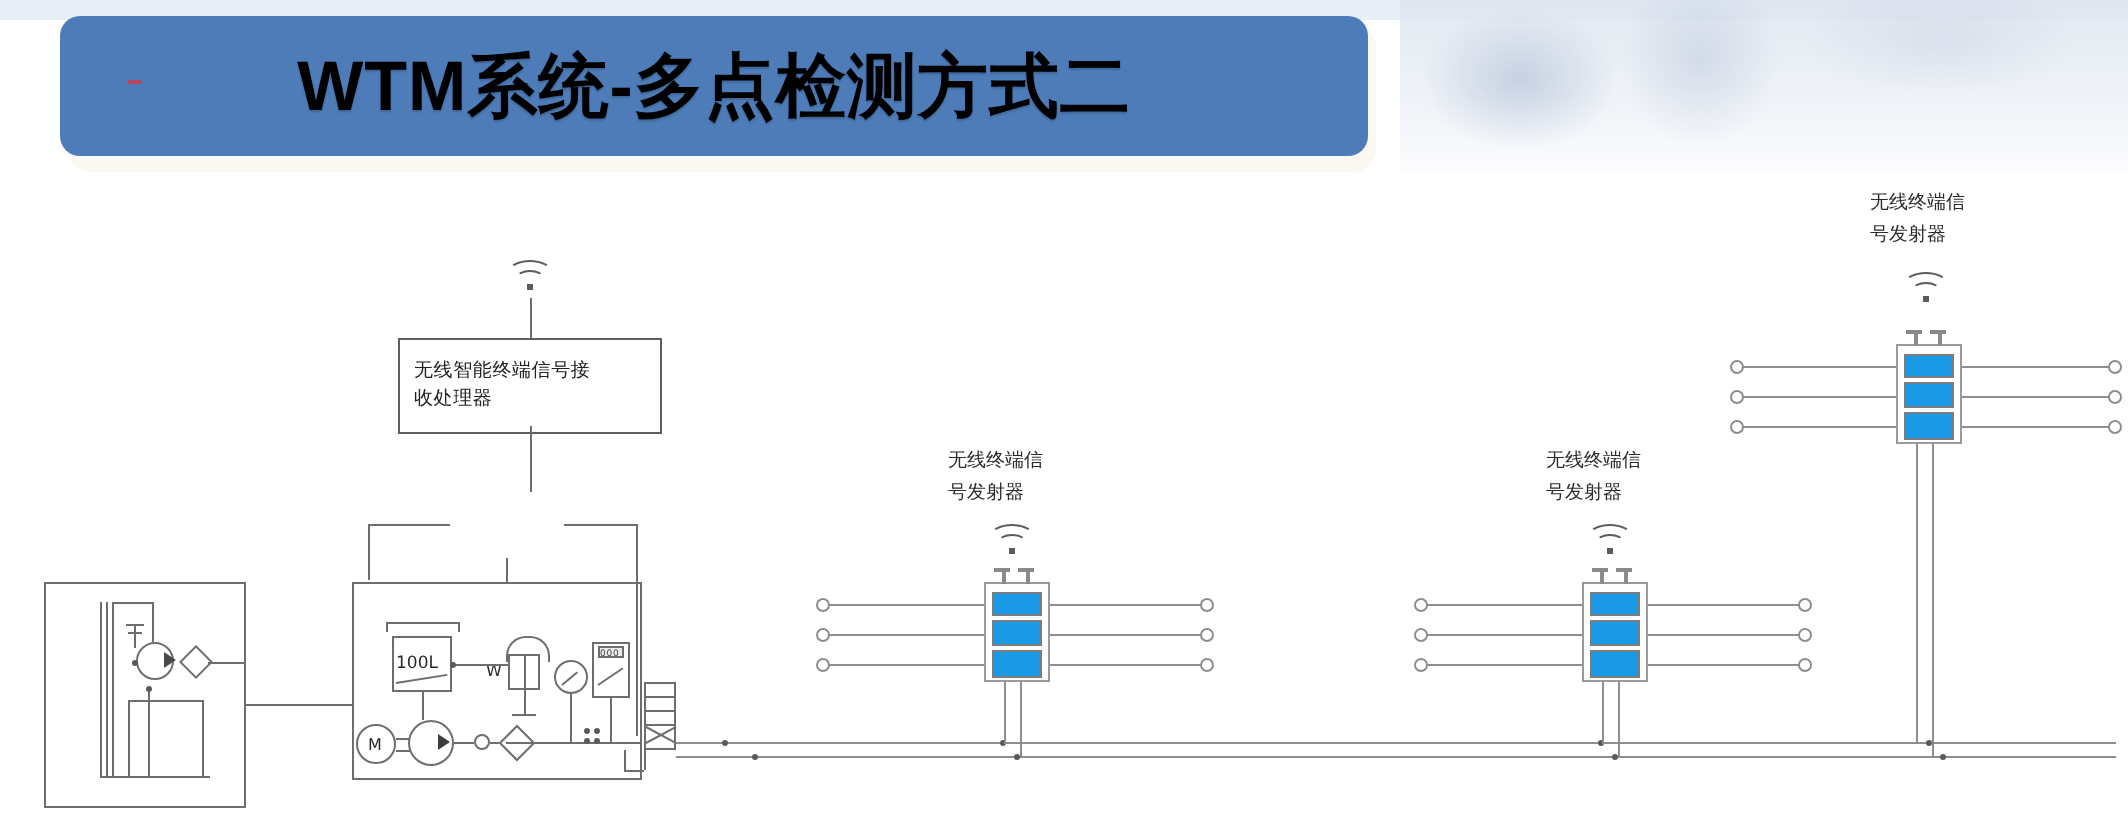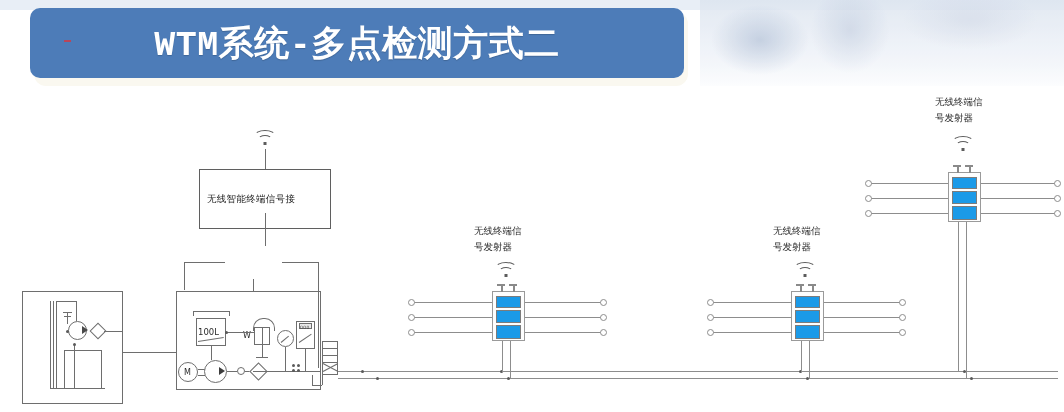--- a/index.html
+++ b/index.html
@@ -28,23 +28,23 @@
   .banner-shadow{
     position:absolute;left:34px;top:12px;width:654px;height:74px;
     background:#faf8f0;border-radius:12px;
   }
   .banner{
     position:absolute;left:30px;top:8px;width:654px;height:70px;
     background:#4d7cb8;border-radius:10px;
     display:flex;align-items:center;justify-content:center;
   }
   .banner-title{
-    color:#ffffff;font-weight:bold;font-size:35px;letter-spacing:.5px;
+    color:#000000;font-weight:bold;font-size:35px;letter-spacing:.5px;
     white-space:nowrap;text-shadow:0 1px 1px rgba(0,0,0,.18);
-    font-family:Liberation Mono, monospace;
+    font-family:Liberation Sans, sans-serif;
     text-align:center;
   }
   .banner-dot{position:absolute;left:64px;top:40px;width:7px;height:2px;background:#b8465a;}
 
   
   .ln{position:absolute;background:#6e6e6e;}
   .ln-h{height:1px;}
   .ln-v{width:1px;}
   .box{position:absolute;border:1px solid #6e6e6e;background:transparent;box-sizing:border-box;}
   .cn{position:absolute;color:#2b2b2b;font-size:9.5px;line-height:12px;white-space:nowrap;
@@ -100,22 +100,23 @@
   </div>
   <div class="banner-dot"></div>
 
   <div class="wifi" style="left:254px;top:130px;">
     <div class="a a1"></div>
       <div class="a a2"></div>
       <div class="d"></div>
   </div>
   <div class="ln ln-v" style="left:265px;top:149px;height:20px;"></div>
 
-  <div class="lbl-box" style="left:199px;top:169px;width:132px;height:60px;">
+  <div class="lbl-box" style="left:199px;top:169px;width:132px;height:48px;">
     <span class="t">无线智能终端信号接</span>
+    <span class="t">收处理器</span>
   </div>
   <div class="ln ln-v" style="left:265px;top:213px;height:33px;"></div>
 
 
   <div class="ln ln-h" style="left:184px;top:262px;width:41px;"></div>
   <div class="ln ln-v" style="left:184px;top:262px;height:28px;"></div>
 
   <div class="ln ln-h" style="left:282px;top:262px;width:36px;"></div>
   <div class="ln ln-v" style="left:318px;top:262px;height:106px;"></div>
 

